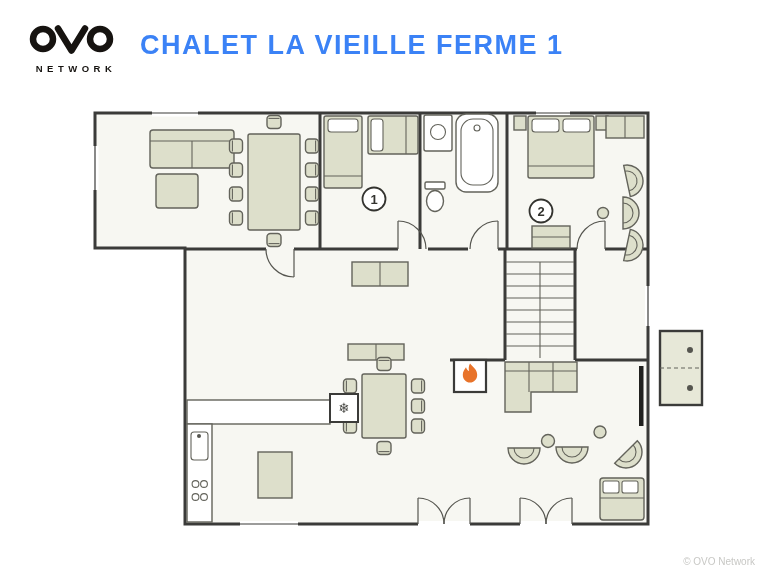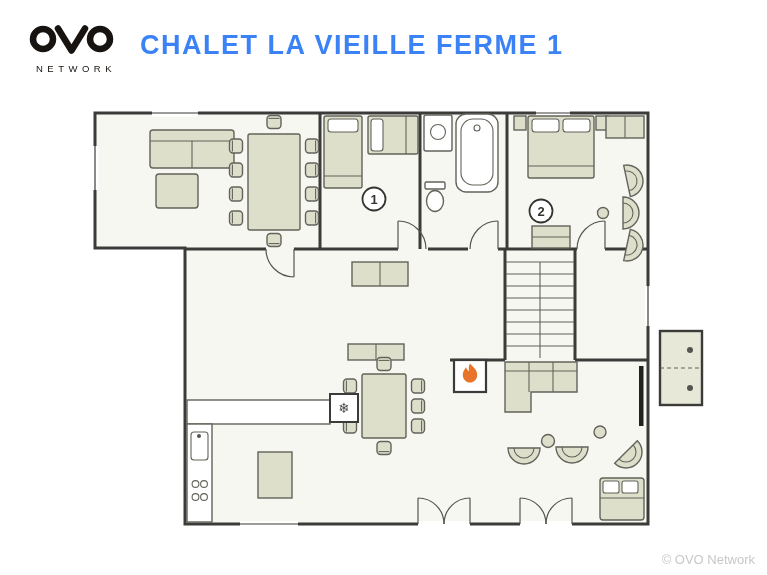--- a/index.html
+++ b/index.html
@@ -3,26 +3,26 @@
 <meta charset="utf-8">
 <style>
   html,body{margin:0;padding:0;}
   body{
     width:767px;height:575px;position:relative;overflow:hidden;
     background:#ffffff;
     font-family:"Liberation Sans",sans-serif;
   }
   
   .logo-block{position:absolute;left:28px;top:22px;width:92px;text-align:center;}
-  .logo-sub{margin-top:3px;font-size:9.5px;font-weight:400;letter-spacing:4.5px;color:#161310;padding-left:4px;}
+  .logo-sub{margin-top:3px;font-size:9.5px;font-weight:700;letter-spacing:4.5px;color:#161310;padding-left:4px;}
   .page-title{
     position:absolute;left:140px;top:30px;margin:0;
     font-size:27px;font-weight:800;letter-spacing:1.5px;color:#3b82f6;
   }
-  .watermark{position:absolute;right:12px;bottom:8px;font-size:13px;color:#C8C8C5;}
+  .watermark{position:absolute;right:12px;bottom:8px;font-size:10px;color:#C8C8C5;}
   
   svg.plan{position:absolute;left:0;top:0;}
   .wall{fill:none;stroke:#3B3B39;stroke-width:3;}
   .floor{fill:#F7F7F2;stroke:none;}
   .furn{fill:#DDDFCB;stroke:#63635B;stroke-width:1.4;}
   .furnw{fill:#FFFFFF;stroke:#63635B;stroke-width:1.4;}
   .pillow{fill:#FFFFFF;stroke:#63635B;stroke-width:1.1;}
   .thin{fill:none;stroke:#63635B;stroke-width:1.1;}
   .door{fill:none;stroke:#55554F;stroke-width:1.2;}
   .win{fill:none;stroke:#3B3B39;stroke-width:1.2;}

